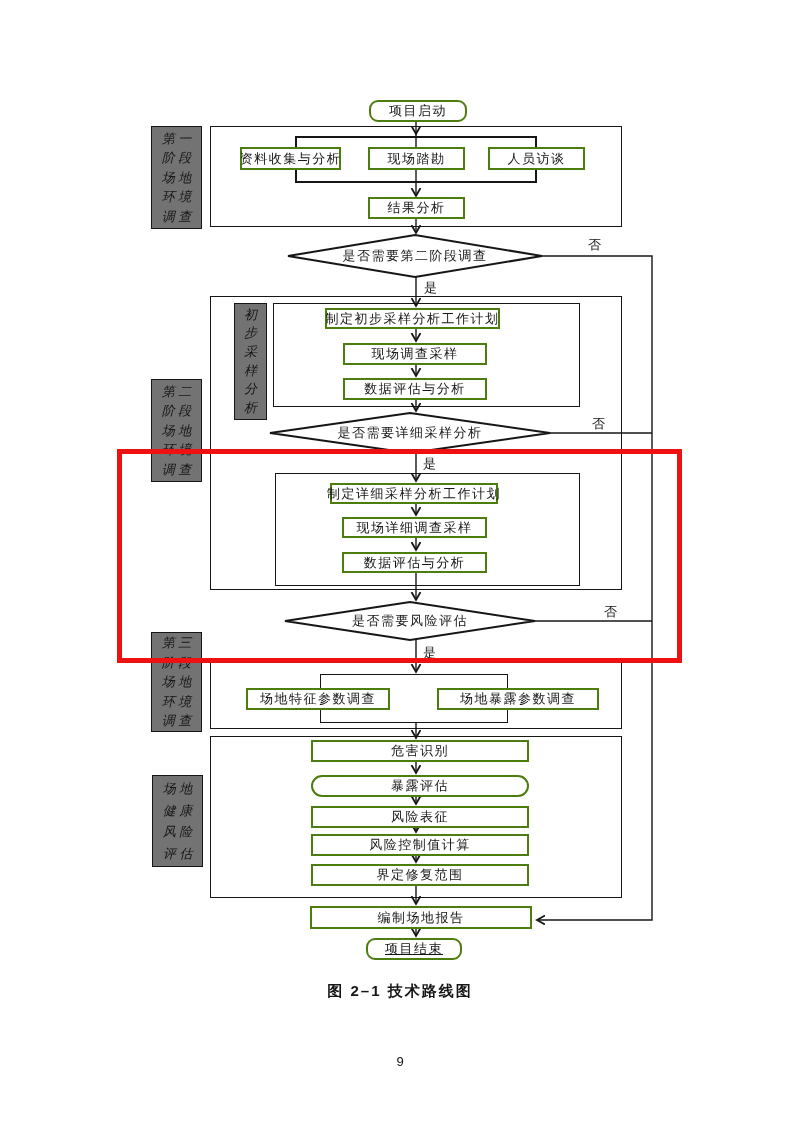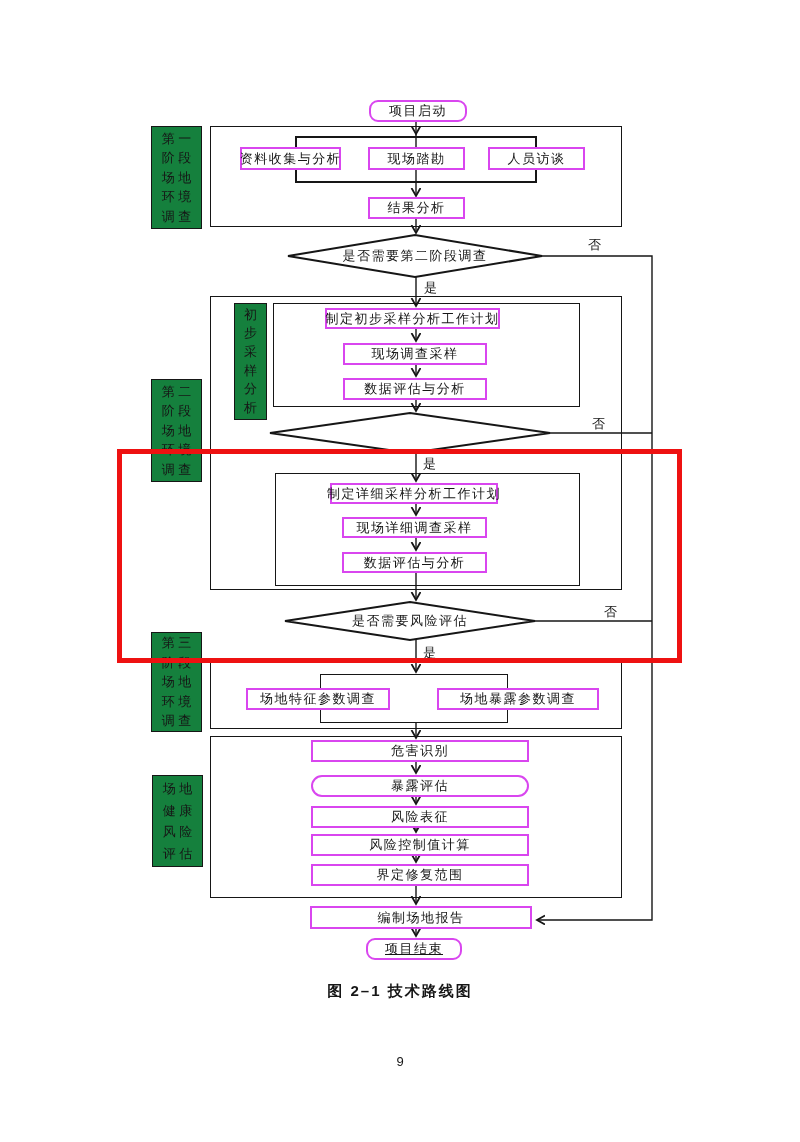--- a/index.html
+++ b/index.html
@@ -2,32 +2,32 @@
 <html><head>
 <meta charset="utf-8">
 <style>
   html,body{margin:0;padding:0;background:#e9e9e9;}
   .page{
     position:relative;width:800px;height:1142px;background:#ffffff;
     font-family:"Liberation Sans","DejaVu Sans",sans-serif;color:#161616;
     margin:0 auto;overflow:hidden;
   }
   .box{
-    position:absolute;box-sizing:border-box;border:2px solid #d946ef;background:#fff;
+    position:absolute;box-sizing:border-box;border:2px solid #4d7c0f;background:#fff;
     display:flex;align-items:center;justify-content:center;
     font-size:13px;letter-spacing:1.5px;white-space:nowrap;z-index:4;
   }
   .term{border-width:2.5px;border-radius:9px;}
   .container{position:absolute;box-sizing:border-box;border:1.5px solid #161616;z-index:1;background:transparent;}
   .group{position:absolute;box-sizing:border-box;border:2px solid #161616;z-index:2;background:transparent;}
   .thin{border-width:1.5px;}
   .vlabel{
-    position:absolute;box-sizing:border-box;border:1.5px solid #161616;background:#15803d;
+    position:absolute;box-sizing:border-box;border:1.5px solid #161616;background:#737373;
     display:flex;align-items:center;justify-content:center;text-align:center;
-    white-space:pre-line;font-size:13px;line-height:19.5px;z-index:2;
+    white-space:pre-line;font-size:13px;line-height:19.5px;z-index:2;font-style:italic;
   }
   .dtext{
     position:absolute;z-index:5;font-size:13px;letter-spacing:1.5px;
     display:flex;align-items:center;justify-content:center;white-space:nowrap;
   }
   .branch{position:absolute;z-index:5;font-size:13px;line-height:13px;}
   .connectors{position:absolute;left:0;top:0;z-index:3;pointer-events:none;}
   .highlight{position:absolute;box-sizing:border-box;border:5px solid #ee1111;z-index:10;background:transparent;}
   .caption{position:absolute;left:0;top:982px;width:100%;text-align:center;font-weight:bold;font-size:15px;letter-spacing:2px;z-index:5;}
   .pagenum{position:absolute;left:0;top:1054px;width:100%;text-align:center;font-size:13px;z-index:5;}
@@ -104,20 +104,21 @@
 步
 采
 样
 分
 析</div>
   <div class="group thin" style="left:273px;top:303px;width:307px;height:104px;"></div>
   <div class="box" style="left:325px;top:308px;width:175px;height:21px;">制定初步采样分析工作计划</div>
   <div class="box" style="left:343px;top:343px;width:144px;height:22px;">现场调查采样</div>
   <div class="box" style="left:343px;top:378px;width:144px;height:22px;">数据评估与分析</div>
 
+  <div class="dtext" style="left:310px;top:423px;width:200px;height:20px;">是否需要详细采样分析</div>
   <div class="branch" style="left:423px;top:457px;">是</div>
   <div class="branch" style="left:592px;top:417px;">否</div>
 
   <div class="group thin" style="left:275px;top:473px;width:305px;height:113px;"></div>
   <div class="box" style="left:330px;top:483px;width:168px;height:21px;">制定详细采样分析工作计划</div>
   <div class="box" style="left:342px;top:517px;width:145px;height:21px;">现场详细调查采样</div>
   <div class="box" style="left:342px;top:552px;width:145px;height:21px;">数据评估与分析</div>
 
   <div class="dtext" style="left:310px;top:611px;width:200px;height:20px;">是否需要风险评估</div>
   <div class="branch" style="left:423px;top:646px;">是</div>

